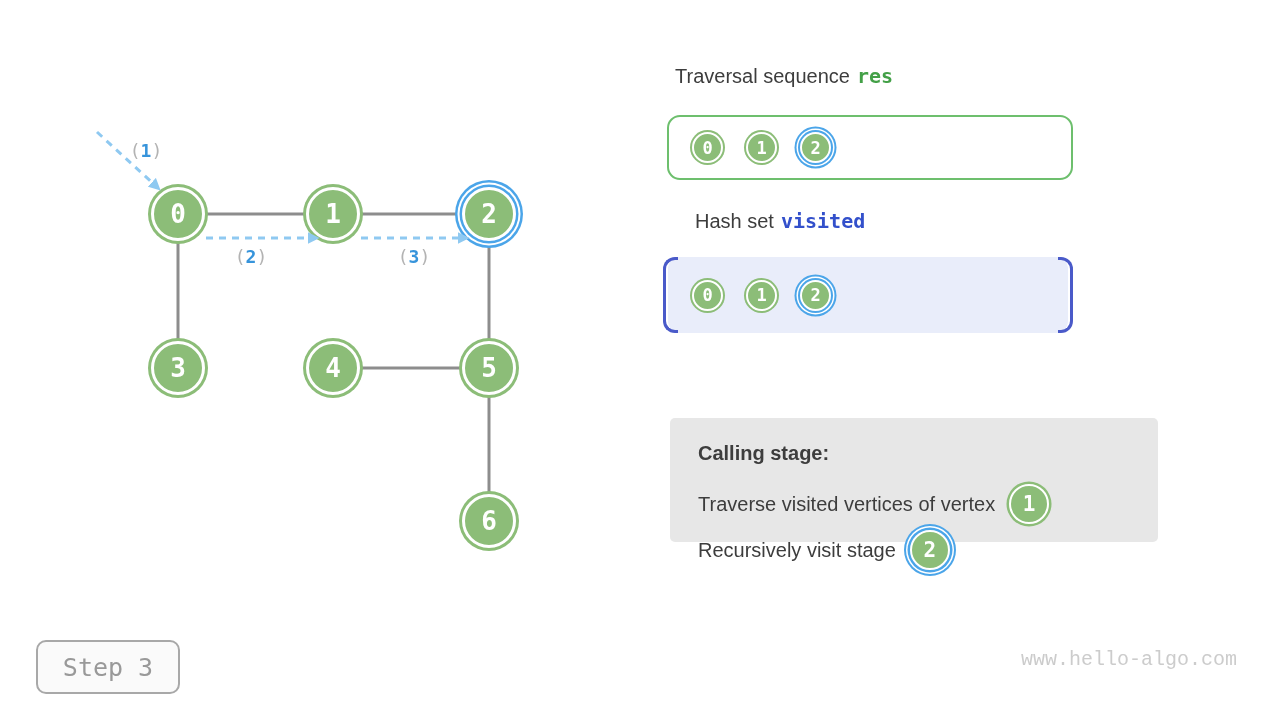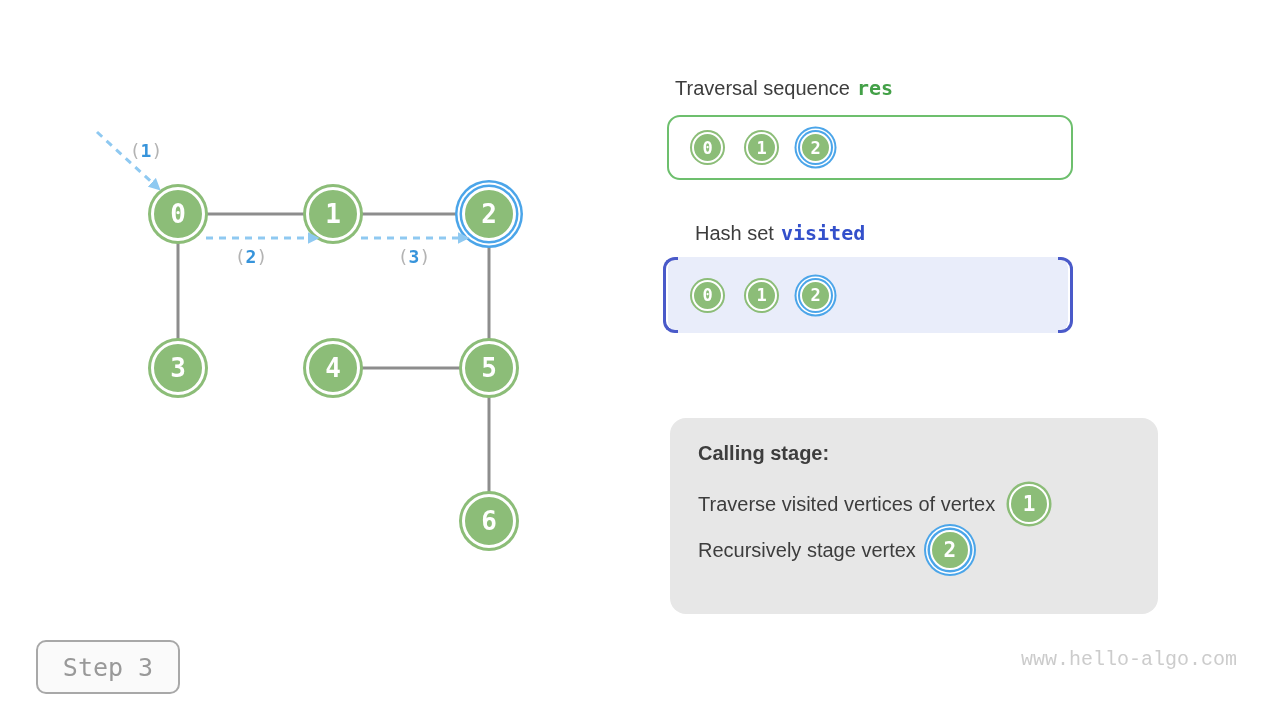--- a/index.html
+++ b/index.html
@@ -48,41 +48,41 @@
     box-shadow:0 0 0 2.5px var(--green);}
   .n-md.hl{box-shadow:0 0 0 2.5px var(--hl-blue),0 0 0 4px #fff,0 0 0 6px var(--hl-blue);}
 
   .arrow-label{
     position:absolute;transform:translate(-50%,-50%);
     font-family:"DejaVu Sans Mono",monospace;font-size:18px;font-weight:bold;white-space:nowrap;
   }
   .arrow-label .paren{color:var(--paren-gray);font-weight:normal;}
   .arrow-label .num{color:var(--label-blue);}
 
-  .ptitle{position:absolute;font-size:20px;color:var(--text-dark);white-space:nowrap;z-index:5;margin-top:12px;}
+  .ptitle{position:absolute;font-size:20px;color:var(--text-dark);white-space:nowrap;z-index:5;}
   .ptitle .code{font-family:"DejaVu Sans Mono",monospace;font-weight:bold;margin-left:7px;}
   .code-green{color:var(--code-green);}
   .code-blue{color:var(--code-blue);}
 
   #res-box{
     position:absolute;left:667px;top:115px;width:406px;height:65px;
     border:2px solid var(--res-border);border-radius:13px;background:#fff;
     box-sizing:border-box;display:flex;align-items:center;padding-left:23px;gap:23px;z-index:5;
   }
   #visited-box{position:absolute;left:663px;top:257px;width:410px;height:76px;z-index:5;}
   .v-fill{position:absolute;left:5px;right:5px;top:0;bottom:0;background:var(--visited-fill);border-radius:12px;}
   .v-bracket{position:absolute;top:0;bottom:0;width:15px;box-sizing:border-box;}
   .v-bracket.left{left:0;border:3px solid var(--bracket-blue);border-right:none;border-radius:12px 0 0 12px;}
   .v-bracket.right{right:0;border:3px solid var(--bracket-blue);border-left:none;border-radius:0 12px 12px 0;}
   .v-items{position:absolute;left:0;top:0;width:100%;height:100%;
     display:flex;align-items:center;padding-left:29px;gap:23px;box-sizing:border-box;}
 
   #calling-box{
-    position:absolute;left:670px;top:418px;width:488px;height:196px;
-    background:var(--calling-bg);border-radius:16px;box-sizing:border-box;
+    position:absolute;left:670px;top:418px;width:488px;height:124px;
+    background:var(--calling-bg);border-radius:5px;box-sizing:border-box;
     padding:22px 24px 0 28px;z-index:5;
   }
   .call-title{font-size:20px;font-weight:bold;color:var(--text-dark);line-height:26px;}
   .call-line{display:flex;align-items:center;height:44px;margin-top:2px;
     font-size:20px;color:var(--text-dark);}
   .call-line:first-of-type{margin-top:16px;}
   .call-line .circ{margin-left:14px;}
 
   #step-box{
     position:absolute;left:36px;top:640px;width:144px;height:54px;
@@ -151,21 +151,21 @@
 </div>
 
 <div id="calling-box">
   <div class="call-title">Calling stage:</div>
   <div id="calling-lines">
       <div class="call-line">
         <span>Traverse visited vertices of vertex</span>
         <div class="circ n-md">1</div>
       </div>
       <div class="call-line">
-        <span>Recursively stage vertex</span>
+        <span>Recursively visit stage</span>
         <div class="circ n-md hl">2</div>
       </div>
     </div>
 </div>
 
 <div id="step-box">
   <span>Step 3</span>
 </div>
 
 <div id="watermark">www.hello-algo.com</div>

